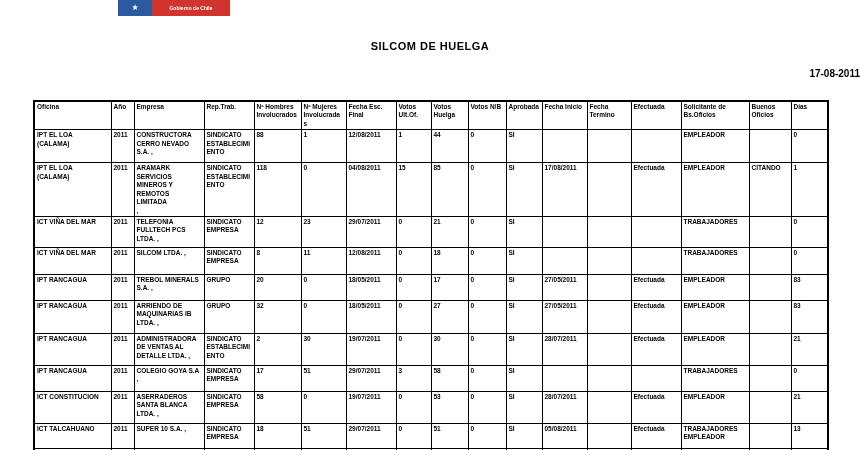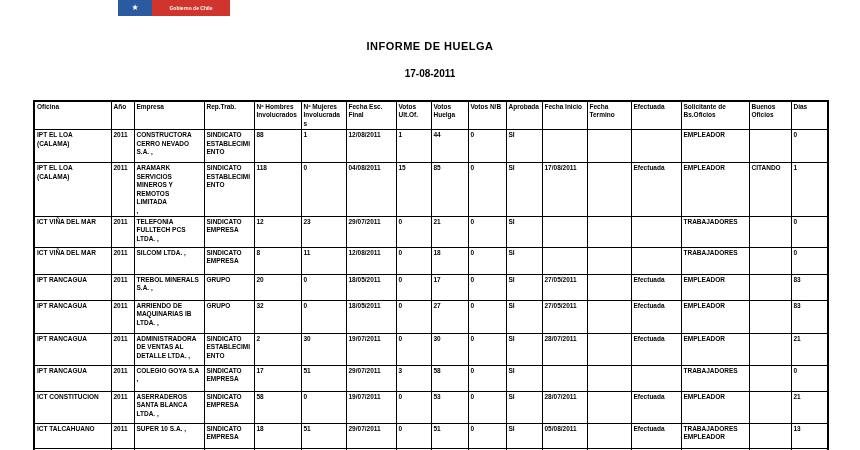--- a/index.html
+++ b/index.html
@@ -7,21 +7,21 @@
     width:860px;height:450px;overflow:hidden;background:#ffffff;
     font-family:"Liberation Sans", sans-serif;color:#000;position:relative;
   }
   
   .logo{position:absolute;left:118px;top:0;height:16px;display:flex;}
   .logo-blue{width:34px;height:16px;display:flex;align-items:center;justify-content:center;color:#fff;font-size:8px;line-height:8px;}
   .logo-red{width:78px;height:16px;display:flex;align-items:center;justify-content:center;}
   .logo-red span{color:#fff;font-size:5px;font-weight:bold;white-space:nowrap;}
   
   .title{position:absolute;left:0;top:40px;width:860px;text-align:center;font-weight:bold;font-size:11px;letter-spacing:0.5px;}
-  .subtitle{position:absolute;left:0;top:68px;width:860px;text-align:center;font-weight:bold;font-size:10px;}
+  .subtitle{position:absolute;left:0;top:68px;width:860px;text-align:right;font-weight:bold;font-size:10px;}
   
   .report-wrap{position:absolute;left:33px;top:100px;width:794px;}
   table.report{
     border-collapse:collapse;table-layout:fixed;width:794px;
     font-size:6.5px;font-weight:bold;line-height:1.3;
   }
   table.report th, table.report td{
     border:1px solid #000;vertical-align:top;text-align:left;
     padding:1px 2px;overflow:hidden;white-space:pre-line;word-wrap:break-word;
   }
@@ -33,21 +33,21 @@
 
 <div class="logo">
   <div class="logo-blue" id="logoBlue" style="background: rgb(44, 90, 160);">
       <span>★</span>
     </div>
   <div class="logo-red" id="logoRed" style="background: rgb(208, 52, 44);">
     <span>Gobierno de Chile</span>
   </div>
 </div>
 
-<div class="title">INFORME DE HUELGA</div>
+<div class="title">SILCOM DE HUELGA</div>
 <div class="subtitle">17-08-2011</div>
 
 <div class="report-wrap">
   <table class="report">
     <colgroup id="cols">
         <col style="width: 77px;">
         <col style="width: 23px;">
         <col style="width: 70px;">
         <col style="width: 50px;">
         <col style="width: 47px;">

